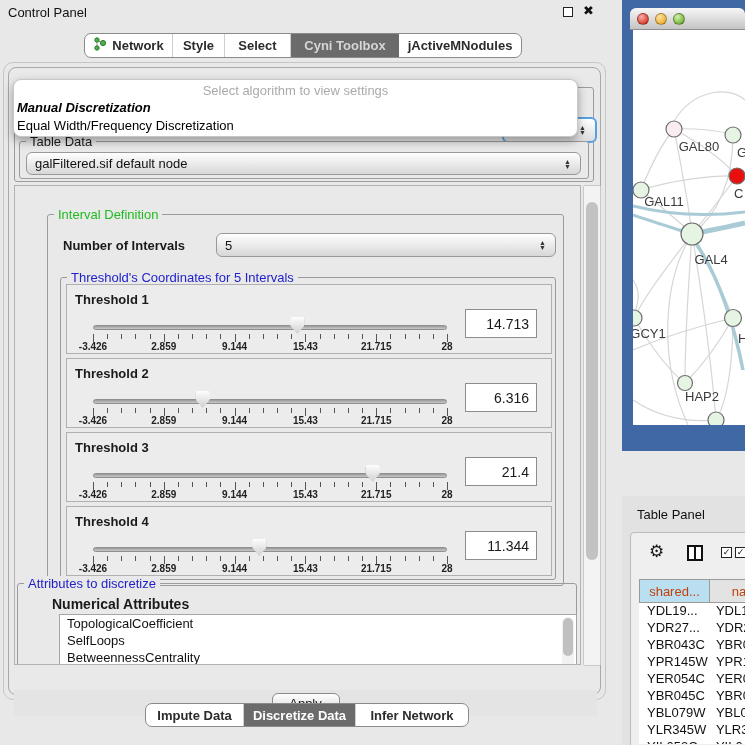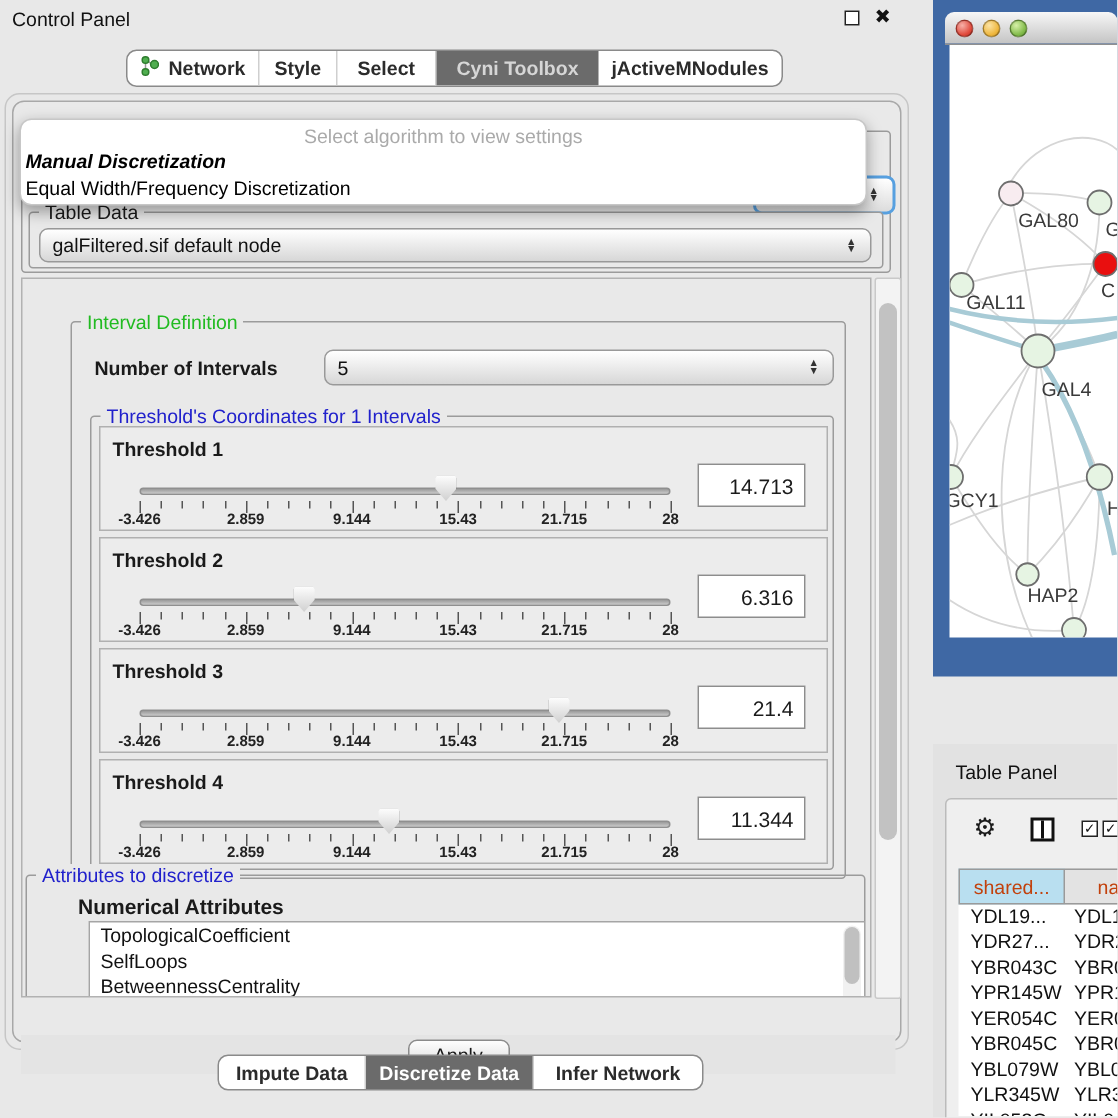--- a/index.html
+++ b/index.html
@@ -197,21 +197,21 @@
         <div class="noi-label">Number of Intervals</div>
         <div class="combo noi-combo">
           <span>5</span>
           <span class="spin">
               <span>▲</span>
               <span>▼</span>
             </span>
         </div>
 
         <div class="groupbox thresh-group">
-          <div class="legend legend-blue" style="background:#e9e9e9">Threshold's Coordinates for 1 Intervals</div>
+          <div class="legend legend-blue" style="background:#e9e9e9">Threshold's Coordinates for 5 Intervals</div>
           <div id="thresholds">
               <div class="tpanel" style="top: 6px;">
                 <div class="tpanel-title">Threshold 1</div>
                 <div class="track"></div>
                 <div class="thumb" style="left: 223.328px;"></div>
                 <div class="ticks">
                   <div class="tick" style="left: 0%; height: 8px;"></div>
                   <div class="tick" style="left: 4%; height: 5px;"></div>
                   <div class="tick" style="left: 8%; height: 5px;"></div>
                   <div class="tick" style="left: 12%; height: 5px;"></div>

